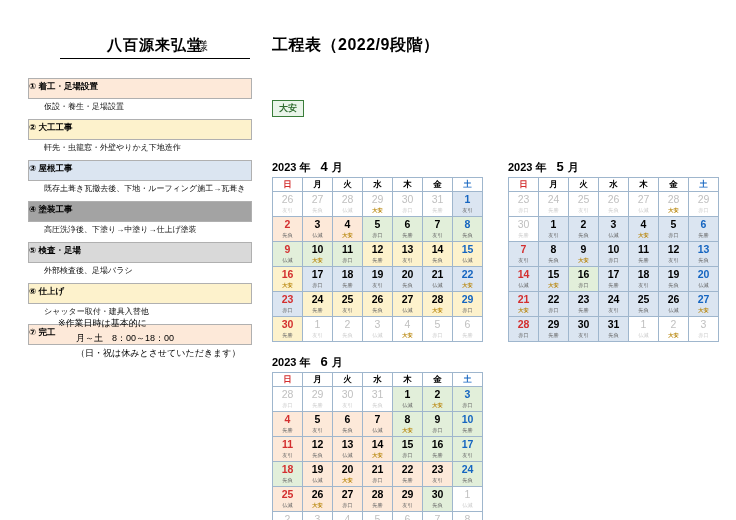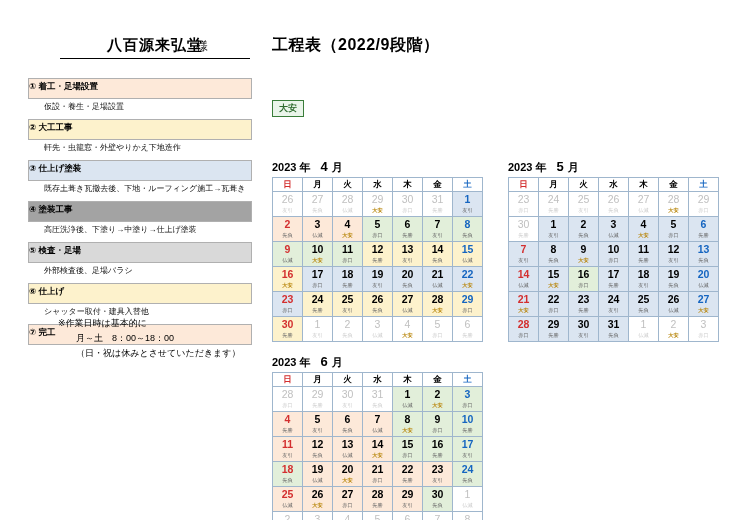--- a/index.html
+++ b/index.html
@@ -98,21 +98,21 @@
   <div class="client">八百源来弘堂</div>
   <div class="client-underline"></div>
   <div class="sama">様</div>
   <div class="doc-title">工程表（2022/9段階）</div>
 
   <div class="steps" id="steps">
       <div class="step-head" style="background: rgb(253, 233, 217);"><span>①</span><span> 着工・足場設置</span></div>
       <div class="step-desc">仮設・養生・足場設置</div>
       <div class="step-head" style="background: rgb(253, 242, 204);"><span>②</span><span> 大工工事</span></div>
       <div class="step-desc">軒先・虫籠窓・外壁やりかえ下地造作</div>
-      <div class="step-head" style="background: rgb(219, 229, 241);"><span>③</span><span> 仕上げ塗装</span></div>
+      <div class="step-head" style="background: rgb(219, 229, 241);"><span>③</span><span> 屋根工事</span></div>
       <div class="step-desc">既存土葺き瓦撤去後、下地・ルーフィング施工→瓦葺き</div>
       <div class="step-head" style="background: #a3a3a3;"><span>④</span><span> 塗装工事</span></div>
       <div class="step-desc">高圧洗浄後、下塗り→中塗り→仕上げ塗装</div>
       <div class="step-head" style="background: rgb(217, 217, 217);"><span>⑤</span><span> 検査・足場</span></div>
       <div class="step-desc">外部検査後、足場バラシ</div>
       <div class="step-head" style="background: rgb(253, 242, 204);"><span>⑥</span><span> 仕上げ</span></div>
       <div class="step-desc">シャッター取付・建具入替他</div>
       <div class="step-head" style="background: rgb(253, 233, 217);"><span>⑦</span><span> 完工</span></div>
       <div class="step-desc" style="height: 4px;"></div>
     </div>

